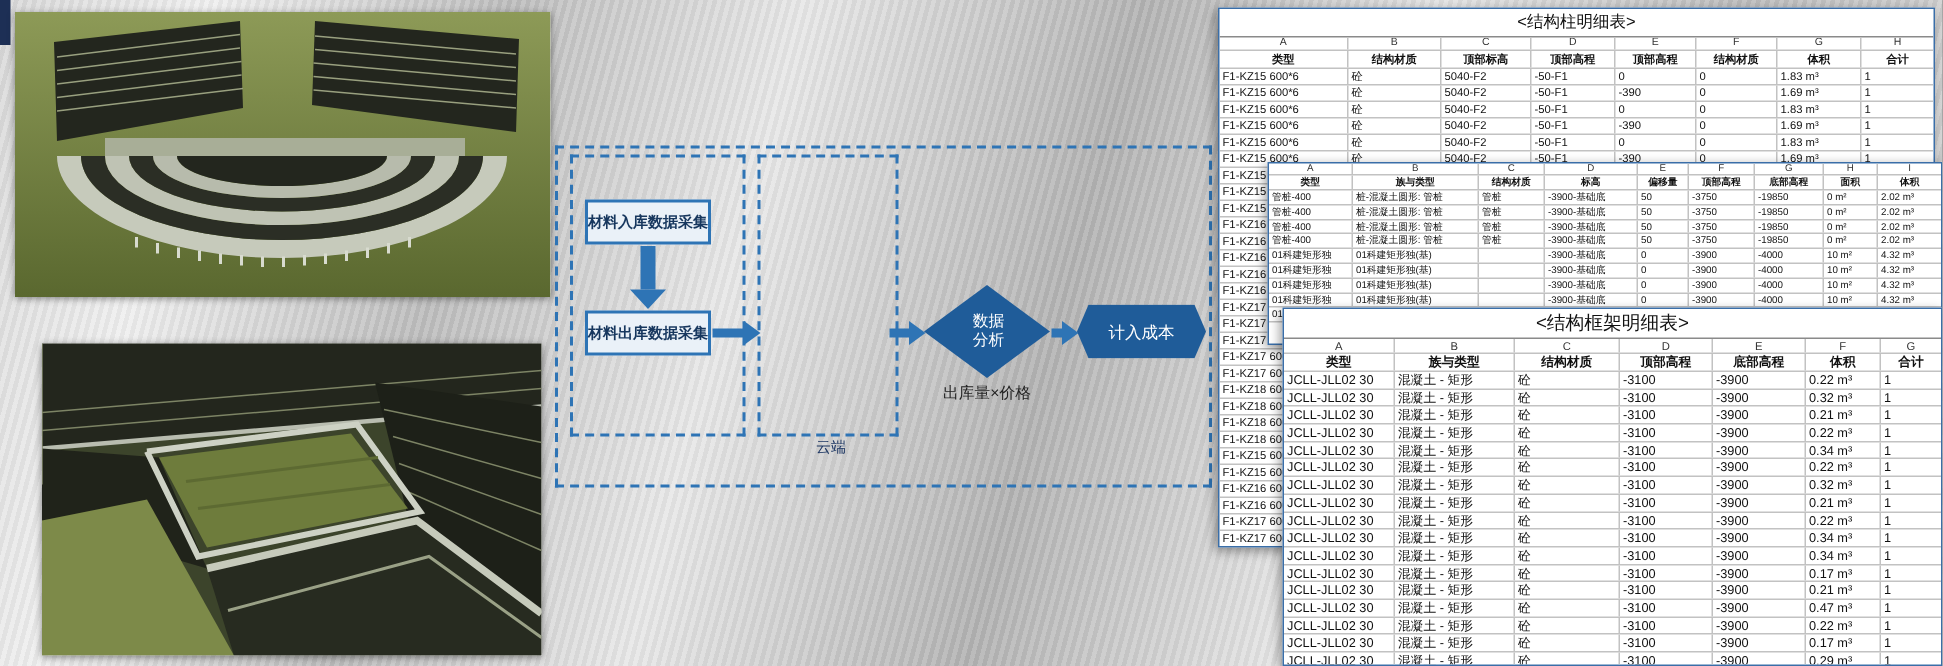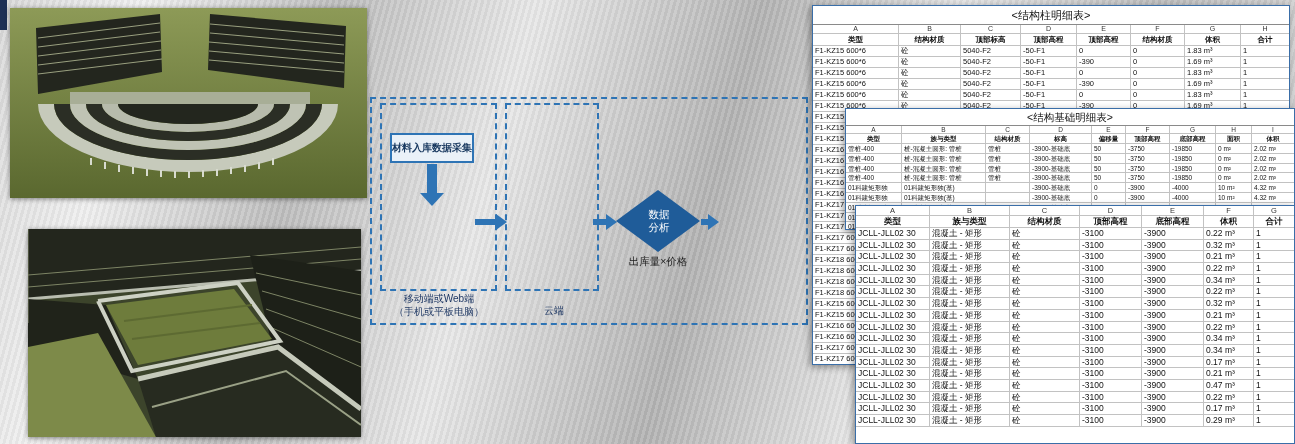--- a/index.html
+++ b/index.html
@@ -53,21 +53,21 @@
   }
   .diamond span{width:23px;text-align:right;color:#fff;font-size:10.5px;line-height:1.2;}
   .hex{
     position:absolute;left:348px;top:106px;width:86px;height:36px;background:#1f5c99;
     clip-path:polygon(9% 0,91% 0,100% 50%,91% 100%,9% 100%,0 50%);
     color:#fff;font-size:11px;display:flex;align-items:center;justify-content:center;white-space:nowrap;
   }
   .formula{position:absolute;left:238px;top:158px;width:100px;text-align:center;font-size:10.5px;color:#222;}
   .lbl{position:absolute;text-align:center;font-size:10px;color:#1f3864;white-space:pre-line;line-height:1.25;}
   .lbl-mobile{left:4px;top:196px;width:130px;}
-  .lbl-cloud{left:144px;top:208px;width:80px;}
+  .lbl-cloud{left:144px;top:196px;width:80px;}
 
   
   .twindow{
     position:absolute;background:#fff;border:1px solid #3a6ea8;box-sizing:border-box;
     box-shadow:-2px 2px 7px rgba(0,0,0,.38);display:flex;flex-direction:column;overflow:hidden;color:#111;
   }
   .tw1{left:812px;top:5px;width:478px;height:360px;z-index:1;}
   .tw2{left:845px;top:108px;width:450px;height:122px;z-index:2;}
   .tw3{left:855px;top:205px;width:440px;height:239px;z-index:3;}
   .ttitle{flex:none;text-align:center;border-bottom:1px solid #8a8a8a;overflow:hidden;white-space:nowrap;}
@@ -172,42 +172,42 @@
   <div class="flow">
     <div class="outer-dash"></div>
     <div class="dash-box db1"></div>
     <div class="dash-box db2"></div>
 
     <div class="fbox b-in">材料入库数据采集</div>
     <div class="arrow-down">
       <span class="shaft"></span>
         <span class="head"></span>
     </div>
+    <div class="fbox b-out">材料出库数据采集</div>
 
     <div class="ar ar1">
         <span class="shaft"></span>
         <span class="head"></span>
       </div>
 
     <div class="ar ar2">
         <span class="shaft"></span>
         <span class="head"></span>
       </div>
     <div class="diamond">
       <span>数据分析</span>
     </div>
 
     <div class="ar ar3">
         <span class="shaft"></span>
         <span class="head"></span>
       </div>
+    <div class="hex">计入成本</div>
 
     <div class="formula">出库量×价格</div>
-    <div class="lbl lbl-mobile">移动端或Web端
-（手机或平板电脑）</div>
     <div class="lbl lbl-cloud">云端</div>
   </div>
 
   <div class="twindow tw1">
     <div class="ttitle">&lt;结构柱明细表&gt;</div>
     <div class="tgrid">
         <div class="trow letters">
           <div class="tcell" style="width: 86px;">A</div>
           <div class="tcell" style="width: 62px;">B</div>
           <div class="tcell" style="width: 60px;">C</div>
@@ -514,21 +514,20 @@
           <div class="tcell" style="width: 56px;">-50-F1</div>
           <div class="tcell" style="width: 54px;">-390</div>
           <div class="tcell" style="width: 54px;">0</div>
           <div class="tcell" style="width: 56px;">1.69 m³</div>
           <div class="tcell" style="width: 48px;">1</div>
         </div>
       </div>
   </div>
 
   <div class="twindow tw2">
-    <div class="ttitle">&lt;结构基础明细表&gt;</div>
     <div class="tgrid">
         <div class="trow letters">
           <div class="tcell" style="width: 56px;">A</div>
           <div class="tcell" style="width: 84px;">B</div>
           <div class="tcell" style="width: 44px;">C</div>
           <div class="tcell" style="width: 62px;">D</div>
           <div class="tcell" style="width: 34px;">E</div>
           <div class="tcell" style="width: 44px;">F</div>
           <div class="tcell" style="width: 46px;">G</div>
           <div class="tcell" style="width: 36px;">H</div>
@@ -641,20 +640,21 @@
           <div class="tcell" style="width: 34px;">0</div>
           <div class="tcell" style="width: 44px;">-3900</div>
           <div class="tcell" style="width: 46px;">-4000</div>
           <div class="tcell" style="width: 36px;">10 m²</div>
           <div class="tcell" style="width: 42px;">4.32 m³</div>
         </div>
       </div>
   </div>
 
   <div class="twindow tw3">
+    <div class="ttitle">&lt;结构框架明细表&gt;</div>
     <div class="tgrid">
         <div class="trow letters">
           <div class="tcell" style="width: 74px;">A</div>
           <div class="tcell" style="width: 80px;">B</div>
           <div class="tcell" style="width: 70px;">C</div>
           <div class="tcell" style="width: 62px;">D</div>
           <div class="tcell" style="width: 62px;">E</div>
           <div class="tcell" style="width: 50px;">F</div>
           <div class="tcell" style="width: 40px;">G</div>
         </div>

